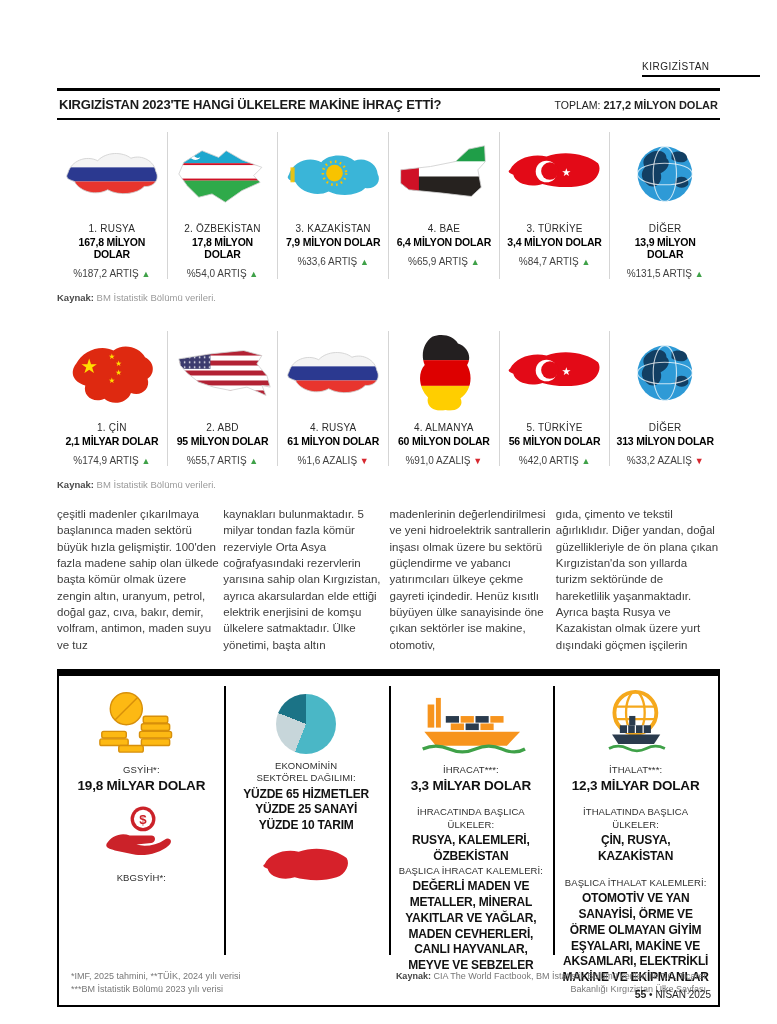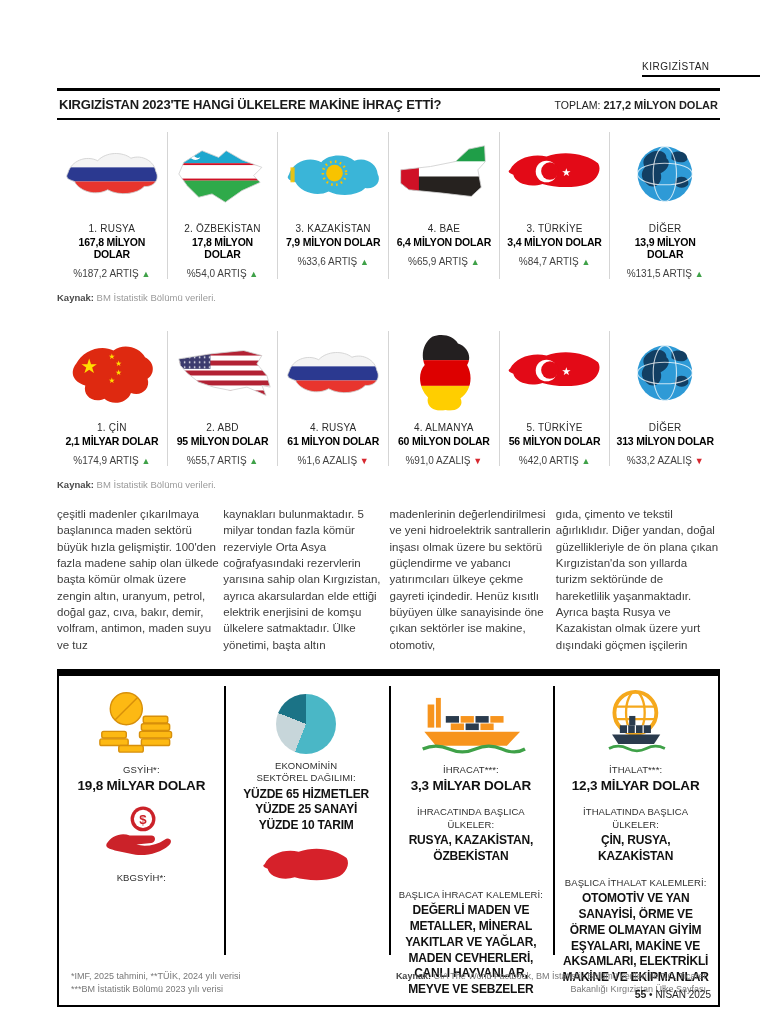--- a/index.html
+++ b/index.html
@@ -380,22 +380,22 @@
             <rect x="40" y="43" width="16" height="8" fill="#f7941d"></rect>
             <rect x="58" y="43" width="16" height="8" fill="#2a3b4d"></rect>
             <rect x="76" y="43" width="16" height="8" fill="#f7941d"></rect>
             <path d="M8,53 L124,53 L108,70 L22,70Z" fill="#f7941d"></path>
             <path d="M6,74 Q22,67 38,74 T70,74 T102,74 T130,74" stroke="#3fa148" stroke-width="4" fill="none"></path>
           </svg>
         <div class="fb-label">İHRACAT***:</div>
         <div class="fb-big">3,3 MİLYAR DOLAR</div>
         <div class="fb-label pre" style="margin-top:12px">İHRACATINDA BAŞLICA
 ÜLKELER:</div>
-        <div class="fb-list">RUSYA, KAZAKİSTAN, ÖZBEKİSTAN</div>
-        <div class="fb-label" style="margin-top:24px">BAŞLICA İHRACAT KALEMLERİ:</div>
+        <div class="fb-list">RUSYA, KALEMLERİ, ÖZBEKİSTAN</div>
+        <div class="fb-label" style="margin-top:0">BAŞLICA İHRACAT KALEMLERİ:</div>
         <div class="fb-list">DEĞERLİ MADEN VE METALLER, MİNERAL YAKITLAR VE YAĞLAR, MADEN CEVHERLERİ, CANLI HAYVANLAR, MEYVE VE SEBZELER</div>
       </div>
 
       <div class="fb-col">
         <svg class="fb-icon" viewBox="0 0 120 85">
             <circle cx="60" cy="32" r="27" fill="none" stroke="#f5a81c" stroke-width="5"></circle>
             <ellipse cx="60" cy="32" rx="12" ry="27" fill="none" stroke="#f5a81c" stroke-width="3"></ellipse>
             <line x1="34" y1="24" x2="86" y2="24" stroke="#f5a81c" stroke-width="3"></line>
             <line x1="34" y1="40" x2="86" y2="40" stroke="#f5a81c" stroke-width="3"></line>
             <rect x="52" y="36" width="8" height="12" fill="#2a3b4d"></rect>

